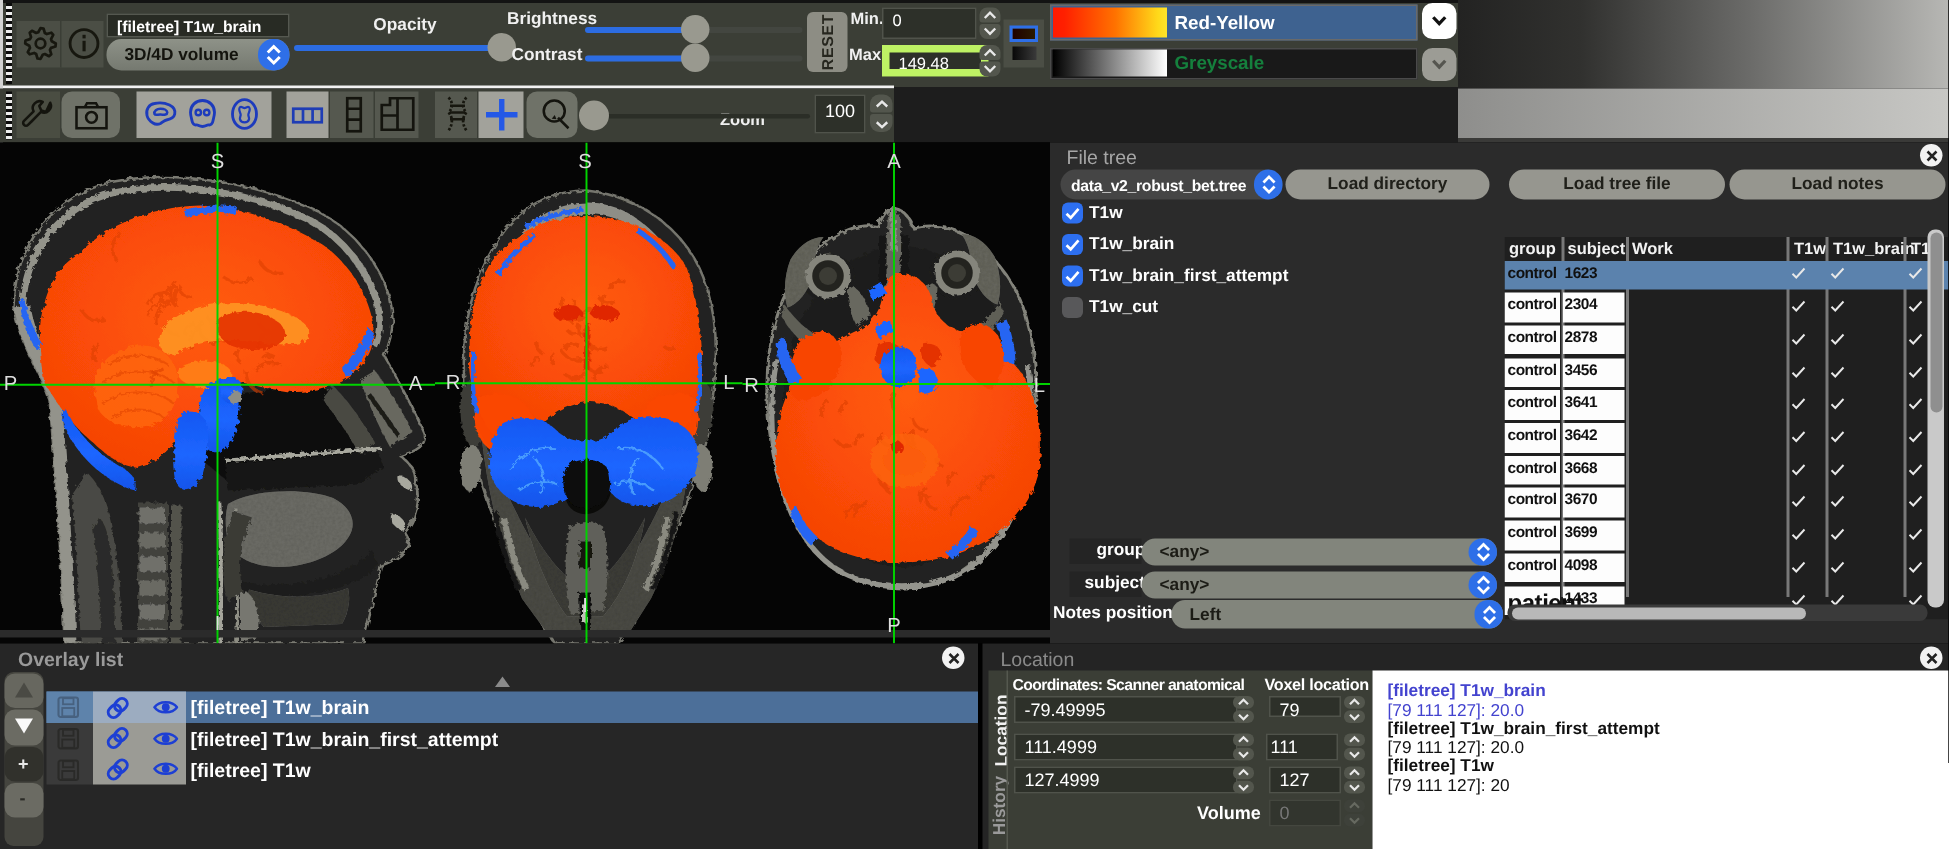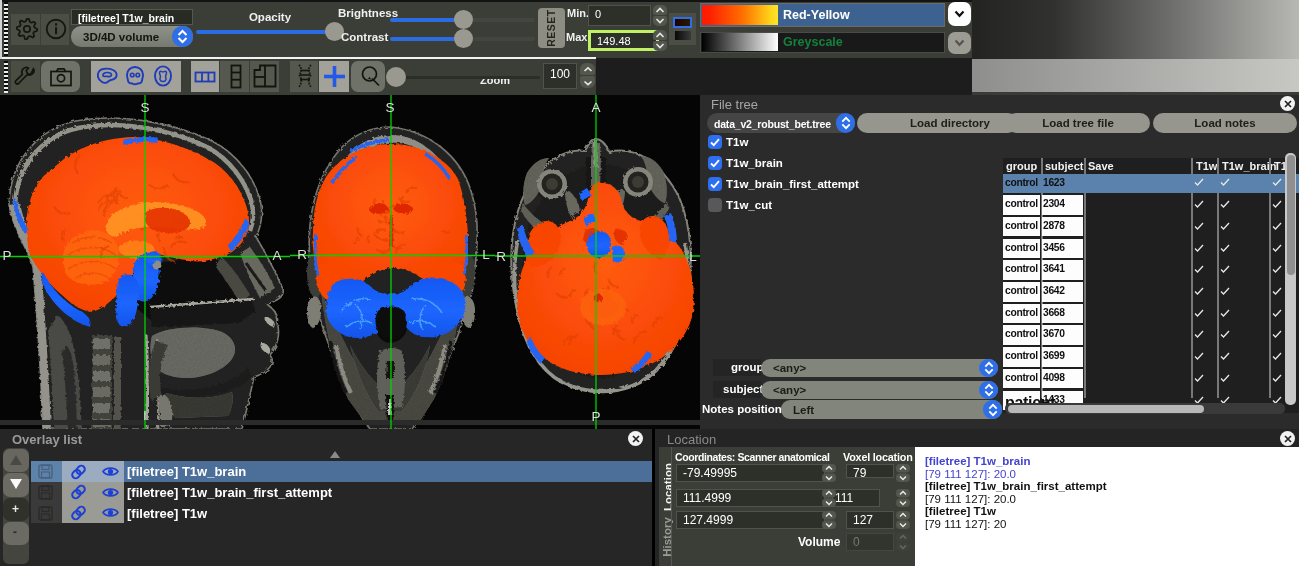--- a/index.html
+++ b/index.html
@@ -51,21 +51,21 @@
 <div class="ab" style="left:454px;top:29px;width:19px;height:19px;border-radius:50%;background:#99998f;"></div>
 
 <div class="ab" style="left:538px;top:8px;width:27px;height:40px;background:#8d8d84;border-radius:4px;"></div>
 <svg class="ab" style="left:538px;top:8px;" width="27" height="40" viewBox="0 0 27 40">
     <text x="17" y="20" transform="rotate(-90 17 20)" text-anchor="middle" font-family="Liberation Sans" font-size="10.5" font-weight="bold" fill="#26261e" letter-spacing="0.5">RESET</text>
   </svg>
 
 <div class="ab b" style="left:567px;top:7px;font-size:11px;color:#f0f0f0;">Min.</div>
 <div class="ab b" style="left:566px;top:31px;font-size:11px;color:#f0f0f0;">Max.</div>
 <div class="ab" style="left:588px;top:5px;width:63px;height:21px;background:#2d3029;border:1px solid #50534b;color:#fff;font-size:11px;padding:2px 0 0 6px;box-sizing:border-box;">0</div>
-<div class="ab" style="left:588px;top:30px;width:71px;height:21px;background:#2d3029;border:3px solid #bef264;color:#fff;font-size:11px;padding:2px 0 0 6px;box-sizing:border-box;">149.48</div>
+<div class="ab" style="left:588px;top:30px;width:71px;height:21px;background:#2d3029;border:5px solid #bef264;color:#fff;font-size:11px;padding:2px 0 0 6px;box-sizing:border-box;">149.48</div>
 
 <div class="ab" style="left:653px;top:5px;width:14px;height:10px;background:#53564d;border-radius:5px 5px 2px 2px;"></div>
 <div class="ab" style="left:653px;top:16px;width:14px;height:10px;background:#53564d;border-radius:2px 2px 5px 5px;"></div>
 <div class="ab" style="left:653px;top:30px;width:14px;height:10px;background:#53564d;border-radius:5px 5px 2px 2px;"></div>
 <div class="ab" style="left:653px;top:41px;width:14px;height:10px;background:#53564d;border-radius:2px 2px 5px 5px;"></div>
 <svg class="ab" style="left:655px;top:7px;" width="10" height="42" viewBox="0 0 10 42">
     <path d="M1.5 5 5 1.5 8.5 5" fill="none" stroke="#e8e8e8" stroke-width="1.6"></path>
     <path d="M1.5 12 5 15.5 8.5 12" fill="none" stroke="#e8e8e8" stroke-width="1.6"></path>
     <path d="M1.5 30 5 26.5 8.5 30" fill="none" stroke="#e8e8e8" stroke-width="1.6"></path>
     <path d="M1.5 37 5 40.5 8.5 37" fill="none" stroke="#e8e8e8" stroke-width="1.6"></path>
@@ -498,21 +498,21 @@
       <path d="M1 1 7 7 M7 1 1 7" stroke="#222" stroke-width="1.7"></path>
     </svg>
 
  <div class="ab" style="left:7px;top:18px;width:148px;height:20px;border-radius:10px;background:#454545;"></div>
  <div class="ab b" style="left:14px;top:23px;font-size:10.5px;color:#fff;letter-spacing:-0.2px;">data_v2_robust_bet.tree</div>
  <div class="ab" style="left:136px;top:18px;width:19px;height:20px;border-radius:10px;background:#2e6fe8;"></div>
  <svg class="ab" style="left:139.5px;top:21px;" width="12" height="14" viewBox="0 0 13 15">
       <path d="M2.5 6 6.5 2l4 4" fill="none" stroke="#fff" stroke-width="2"></path>
       <path d="M2.5 9l4 4 4-4" fill="none" stroke="#fff" stroke-width="2"></path>
     </svg>
- <div class="ab b" style="left:157px;top:18px;width:136px;height:20px;border-radius:10px;background:#96968f;color:#20201a;font-size:11.5px;text-align:center;line-height:20px;padding-left:25px;">Load directory</div>
+ <div class="ab b" style="left:157px;top:18px;width:136px;height:20px;border-radius:10px;background:#96968f;color:#20201a;font-size:11.5px;text-align:center;line-height:20px;">Load directory</div>
  <div class="ab b" style="left:306px;top:18px;width:144px;height:20px;border-radius:10px;background:#96968f;color:#20201a;font-size:11.5px;text-align:center;line-height:20px;">Load tree file</div>
  <div class="ab b" style="left:453px;top:18px;width:144px;height:20px;border-radius:10px;background:#96968f;color:#20201a;font-size:11.5px;text-align:center;line-height:20px;">Load notes</div>
 
  <div class="ab" style="left:8px;top:40px;width:14px;height:14px;border-radius:4px;background:#2d6ff0;"></div>
  <svg class="ab" style="left:10px;top:43px;" width="10" height="9" viewBox="0 0 10 9">
       <path d="M1 4.5 3.8 7.2 9 1.2" fill="none" stroke="#fff" stroke-width="1.8"></path>
     </svg>
  <div class="ab b w" style="left:26px;top:41px;font-size:11.5px;">T1w</div>
  <div class="ab" style="left:8px;top:61px;width:14px;height:14px;border-radius:4px;background:#2d6ff0;"></div>
  <svg class="ab" style="left:10px;top:64px;" width="10" height="9" viewBox="0 0 10 9">
@@ -525,21 +525,21 @@
     </svg>
  <div class="ab b w" style="left:26px;top:83px;font-size:11.5px;text-align:center;">T1w_brain_first_attempt</div>
  <div class="ab" style="left:8px;top:103px;width:14px;height:14px;border-radius:4px;background:#58585a;"></div>
  <div class="ab b w" style="left:26px;top:104px;font-size:11.5px;">T1w_cut</div>
 
 
  <div id="fttable" class="ab" style="left:303px;top:63px;width:296px;height:255px;overflow:hidden;">
  <div class="ab" style="left:0;top:0;width:296px;height:255px;background:#1f1f1f;"></div>
  <div class="ab b" style="left:3px;top:2px;font-size:11px;color:#f2f2f2;">group</div>
  <div class="ab b" style="left:42px;top:2px;font-size:11px;color:#f2f2f2;">subject</div>
- <div class="ab b" style="left:85px;top:2px;font-size:11px;color:#f2f2f2;">Save</div>
+ <div class="ab b" style="left:85px;top:2px;font-size:11px;color:#f2f2f2;">Work</div>
  <div class="ab b" style="left:193px;top:2px;font-size:11px;color:#f2f2f2;">T1w</div>
  <div class="ab b" style="left:219px;top:2px;font-size:11px;color:#f2f2f2;">T1w_brain</div>
  <div class="ab b" style="left:271px;top:2px;font-size:11px;color:#f2f2f2;">T1</div>
  <div class="ab" style="left:38px;top:0;width:1.5px;height:240px;background:#787878;"></div>
  <div class="ab" style="left:81px;top:0;width:1.5px;height:240px;background:#787878;"></div>
  <div class="ab" style="left:188px;top:0;width:1.5px;height:240px;background:#787878;"></div>
  <div class="ab" style="left:214px;top:0;width:1.5px;height:240px;background:#787878;"></div>
  <div class="ab" style="left:266px;top:0;width:1.5px;height:240px;background:#787878;"></div>
  <div class="ab" style="left:0;top:15.5px;width:296px;height:19.5px;background:#5b82ad;"></div>
  <div class="ab b" style="left:2px;top:18.5px;font-size:10.3px;letter-spacing:-0.3px;color:#101010;">control</div>
@@ -809,21 +809,21 @@
  <div class="ab b" style="left:-16px;top:102px;font-size:11.5px;color:#9a9a9a;transform:rotate(-90deg);width:56px;text-align:center;">History</div>
  <div class="ab" style="left:16px;top:18px;width:1px;height:119px;background:#55584f;"></div>
 
  <div class="ab b w" style="left:20px;top:22px;font-size:10.5px;letter-spacing:-0.4px;">Coordinates: Scanner anatomical</div>
  <div class="ab b w" style="left:188px;top:22px;font-size:10.8px;letter-spacing:-0.2px;">Voxel location</div>
 
  <div class="ab" style="left:21px;top:35px;width:149px;height:18px;background:#2d3029;border:1px solid #50534b;color:#fff;font-size:12px;line-height:17px;padding-left:6px;box-sizing:border-box;">-79.49995</div>
  <div class="ab" style="left:21px;top:60px;width:149px;height:18px;background:#2d3029;border:1px solid #50534b;color:#fff;font-size:12px;line-height:17px;padding-left:6px;box-sizing:border-box;">111.4999</div>
  <div class="ab" style="left:21px;top:82px;width:149px;height:18px;background:#2d3029;border:1px solid #50534b;color:#fff;font-size:12px;line-height:17px;padding-left:6px;box-sizing:border-box;">127.4999</div>
  <div class="ab" style="left:191px;top:35px;width:48px;height:14px;background:#2d3029;border:1px solid #50534b;color:#fff;font-size:12px;line-height:17px;padding-left:6px;box-sizing:border-box;">79</div>
- <div class="ab" style="left:177px;top:60px;width:48px;height:18px;background:#2d3029;border:1px solid #50534b;color:#fff;font-size:12px;line-height:17px;padding-left:2px;box-sizing:border-box;">111</div>
+ <div class="ab" style="left:189px;top:60px;width:48px;height:18px;background:#2d3029;border:1px solid #50534b;color:#fff;font-size:12px;line-height:17px;padding-left:2px;box-sizing:border-box;">111</div>
  <div class="ab" style="left:191px;top:82px;width:48px;height:18px;background:#2d3029;border:1px solid #50534b;color:#fff;font-size:12px;line-height:17px;padding-left:6px;box-sizing:border-box;">127</div>
  <div class="ab b w" style="left:143px;top:106px;font-size:12px;">Volume</div>
  <div class="ab" style="left:191px;top:104px;width:48px;height:18px;background:#32352e;border:1px solid #44473f;color:#777;font-size:12px;line-height:17px;padding-left:6px;box-sizing:border-box;">0</div>
 
  <svg class="ab" style="left:167px;top:35px;" width="14" height="90" viewBox="0 0 14 90">
   <g fill="#53564d">
         <rect x="0" y="0" width="14" height="8.5" rx="4"></rect>
         <rect x="0" y="9.5" width="14" height="8.5" rx="4"></rect>
         <rect x="0" y="25" width="14" height="8.5" rx="4"></rect>
         <rect x="0" y="34.5" width="14" height="8.5" rx="4"></rect>

